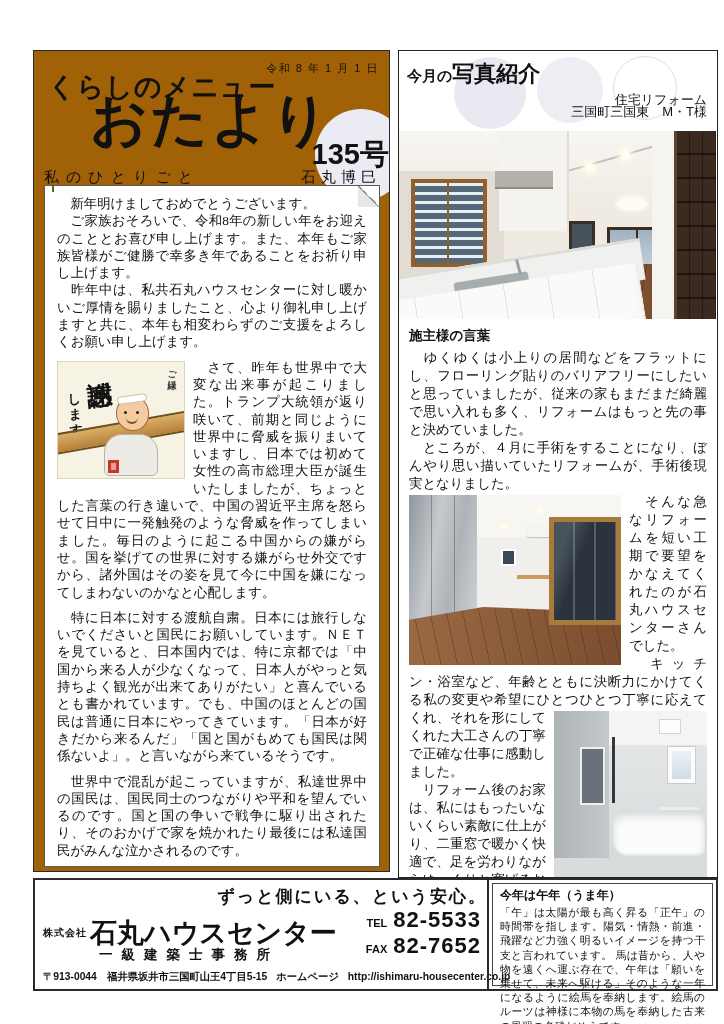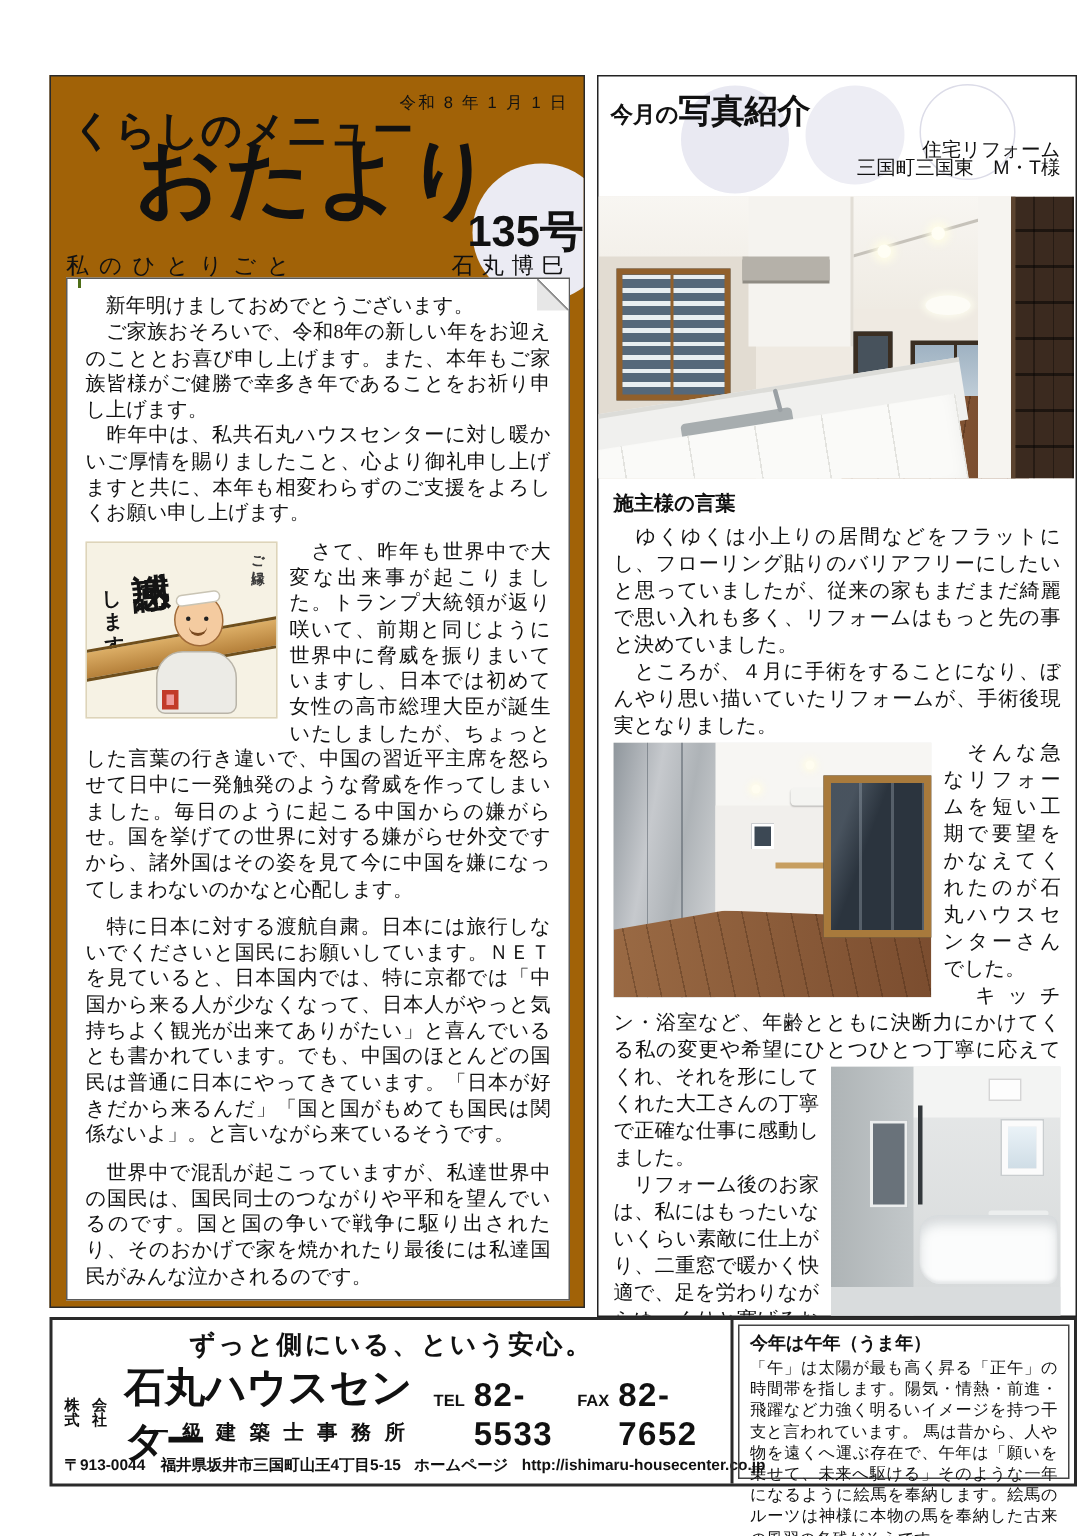--- a/index.html
+++ b/index.html
@@ -146,27 +146,27 @@
   .b-rail { right:8px; top:96px; width:40px; height:4px; background:#eceeee; border-radius:2px; }
   .b-tub { right:2px; bottom:30px; width:92px; height:46px; background:#fbfcfc;
            border-radius:12px 6px 6px 14px;
            box-shadow:inset 0 6px 8px rgba(120,130,135,.28), inset 0 -2px 2px rgba(120,130,135,.15); }
   .b-floor { left:0; bottom:0; width:153px; height:28px; background:#d9dcdd; }
 
   
   .footer { position:absolute; left:33px; top:878px; width:685px; height:113px;
             border:2px solid #2a2a2a; background:#fff; }
   .f-left { position:absolute; left:0; top:0; width:452px; height:100%; }
-  .slogan { position:absolute; top:5px; left:0; width:100%; text-align:center; font-size:17px;
+  .slogan { position:absolute; top:5px; left:0; width:100%; text-align:right; font-size:17px;
             font-weight:bold; letter-spacing:2px; font-family:"Liberation Sans",sans-serif; }
   .company-row { position:absolute; top:27px; left:8px; right:6px; display:flex; align-items:center; }
   .corp { display:flex; flex-direction:row; font-size:10px; line-height:10.5px; font-weight:bold;
           letter-spacing:1px; font-family:"Liberation Sans",sans-serif; }
   .cname { font-size:27px; font-weight:bold; margin-left:3px; font-family:"Liberation Sans",sans-serif; }
-  .telfax { margin-left:auto; display:flex; flex-direction:row; gap:0px;
+  .telfax { margin-left:auto; display:flex; flex-direction:column; gap:0px;
             font-family:"Liberation Sans",sans-serif; }
   .tf-row { display:flex; align-items:baseline; justify-content:flex-end; gap:6px; }
   .tf-label { font-size:11px; font-weight:bold; }
   .tf-num { font-size:22px; font-weight:bold; letter-spacing:1px; }
   .office { position:absolute; top:66px; left:64px; font-size:13.5px; letter-spacing:9px;
             font-weight:bold; font-family:"Liberation Sans",sans-serif;text-align:center; }
   .addr { position:absolute; bottom:5px; left:8px; font-size:10.3px; font-weight:bold;
           font-family:"Liberation Sans",sans-serif; white-space:nowrap; }
   .addr span { margin-right:6px; }
   .f-right { position:absolute; left:452px; top:0; right:0; height:100%; border-left:2px solid #2a2a2a; }

